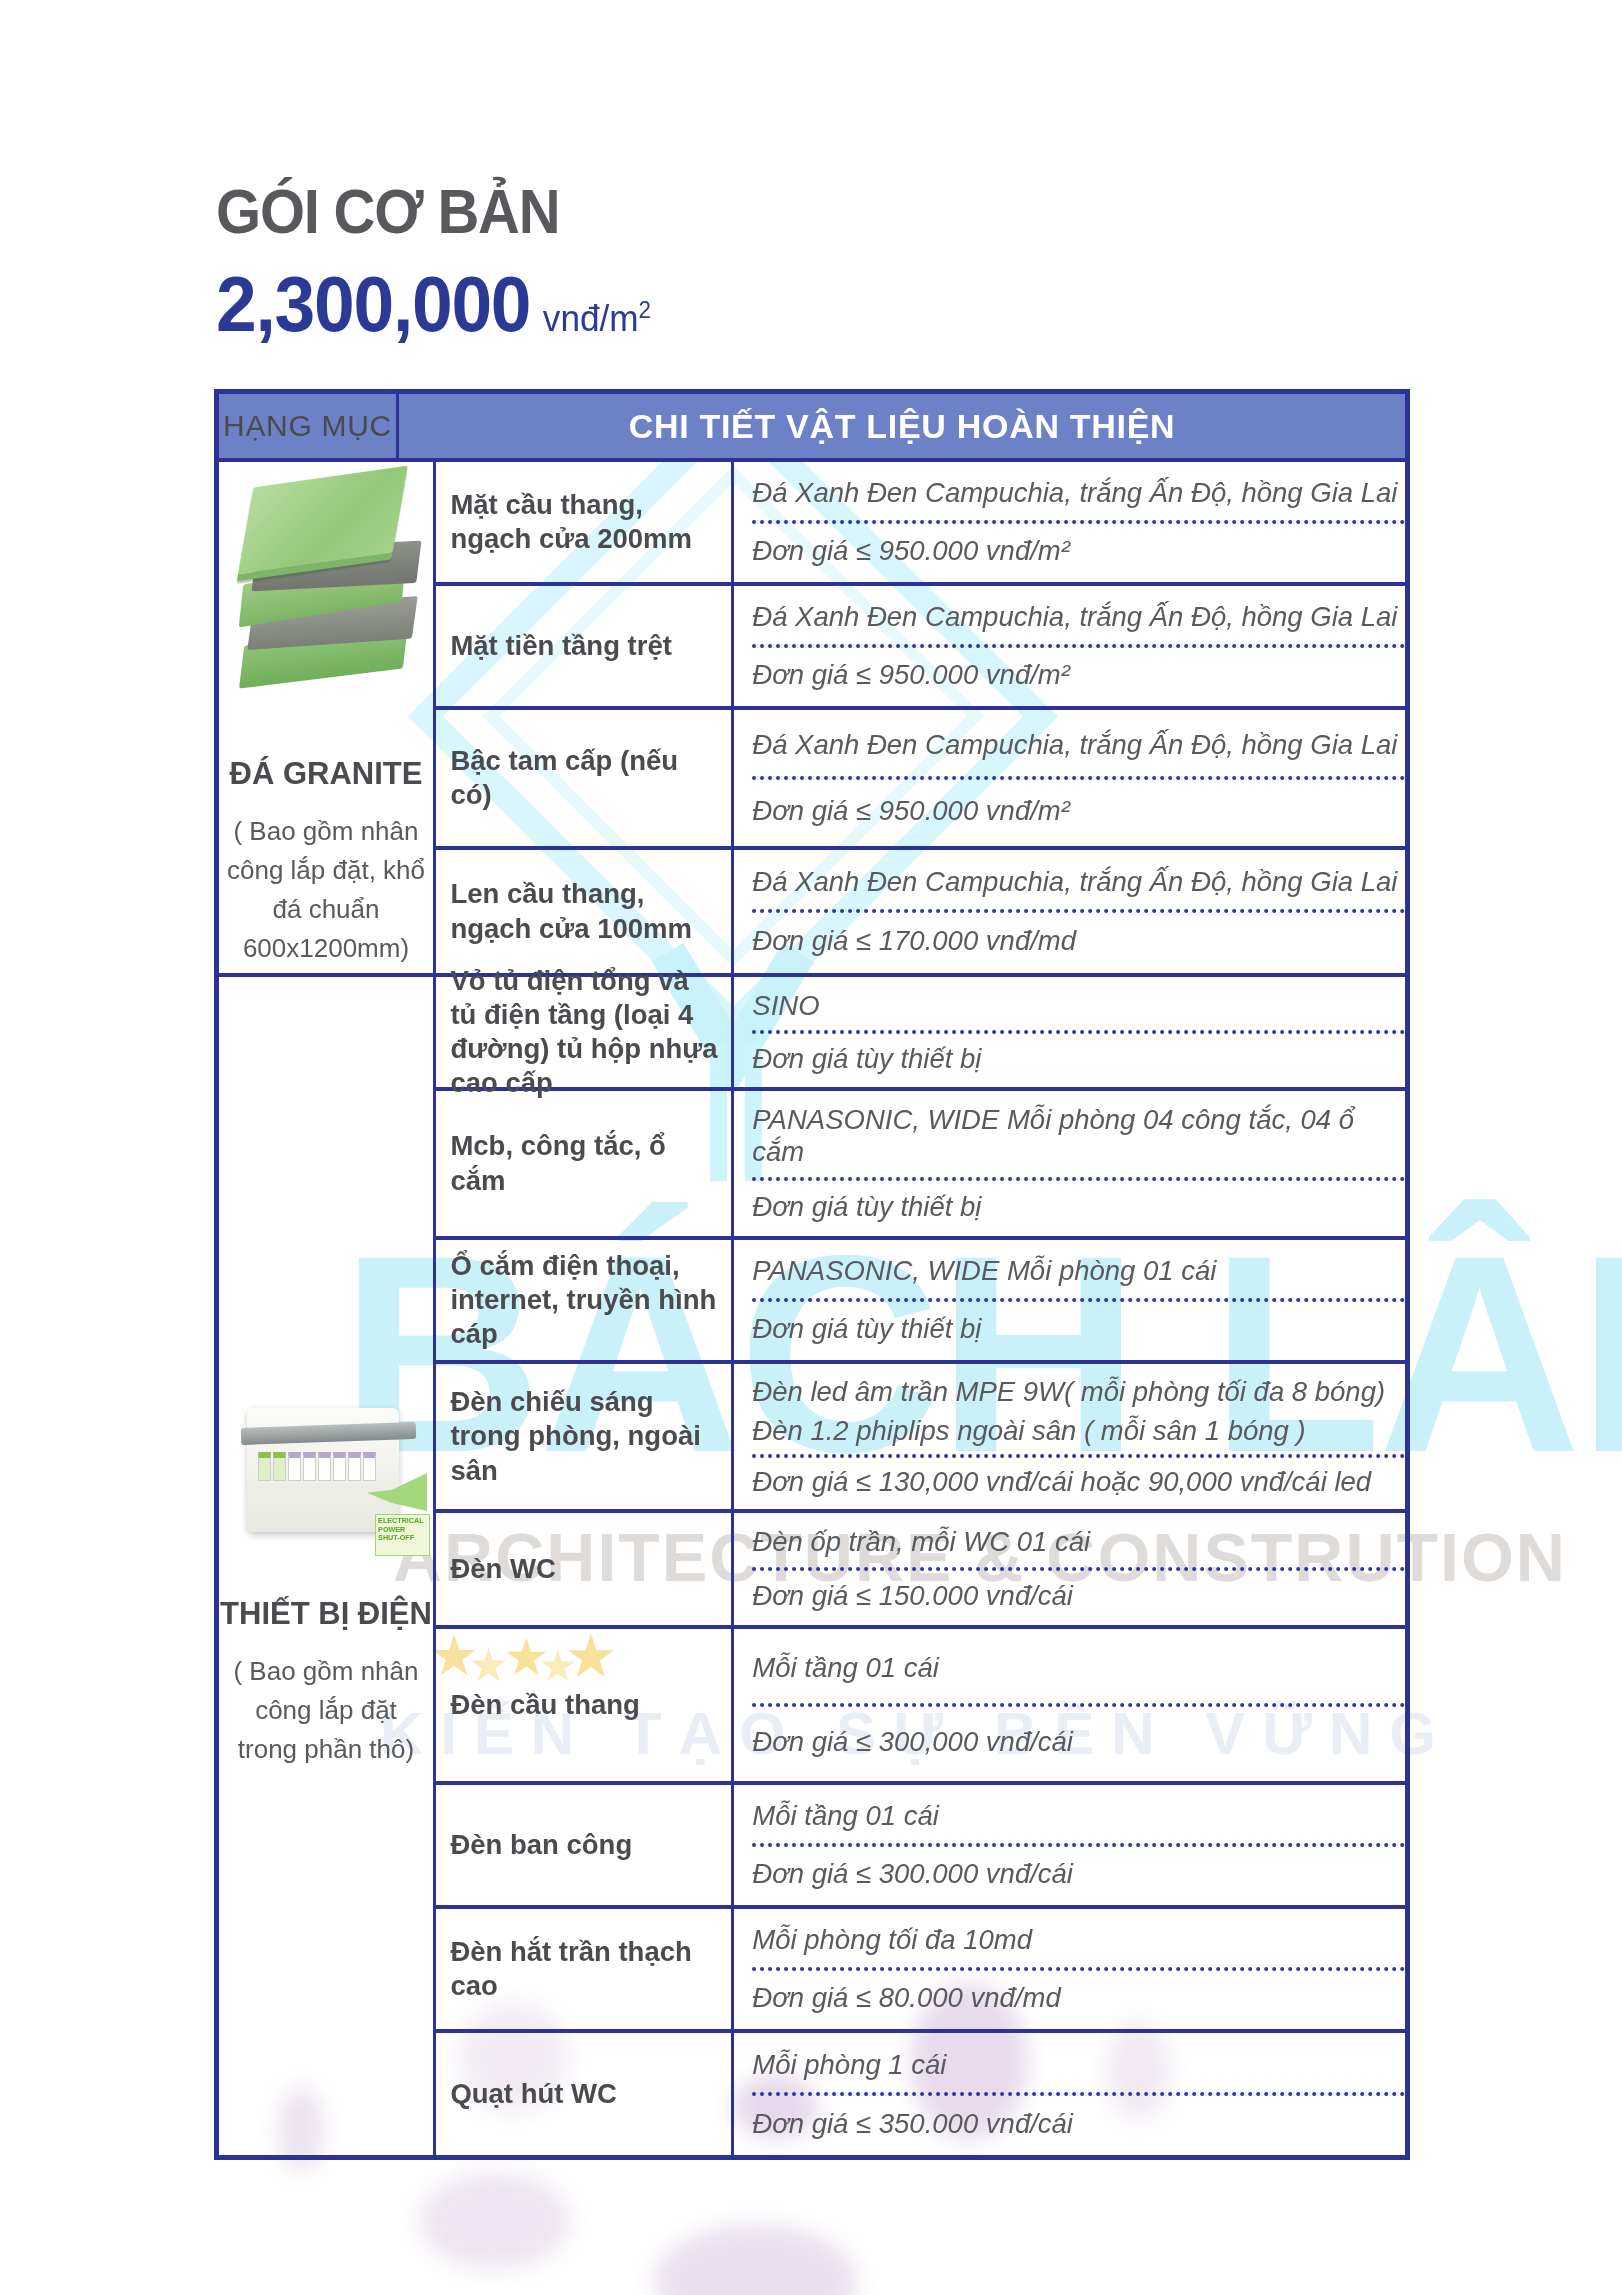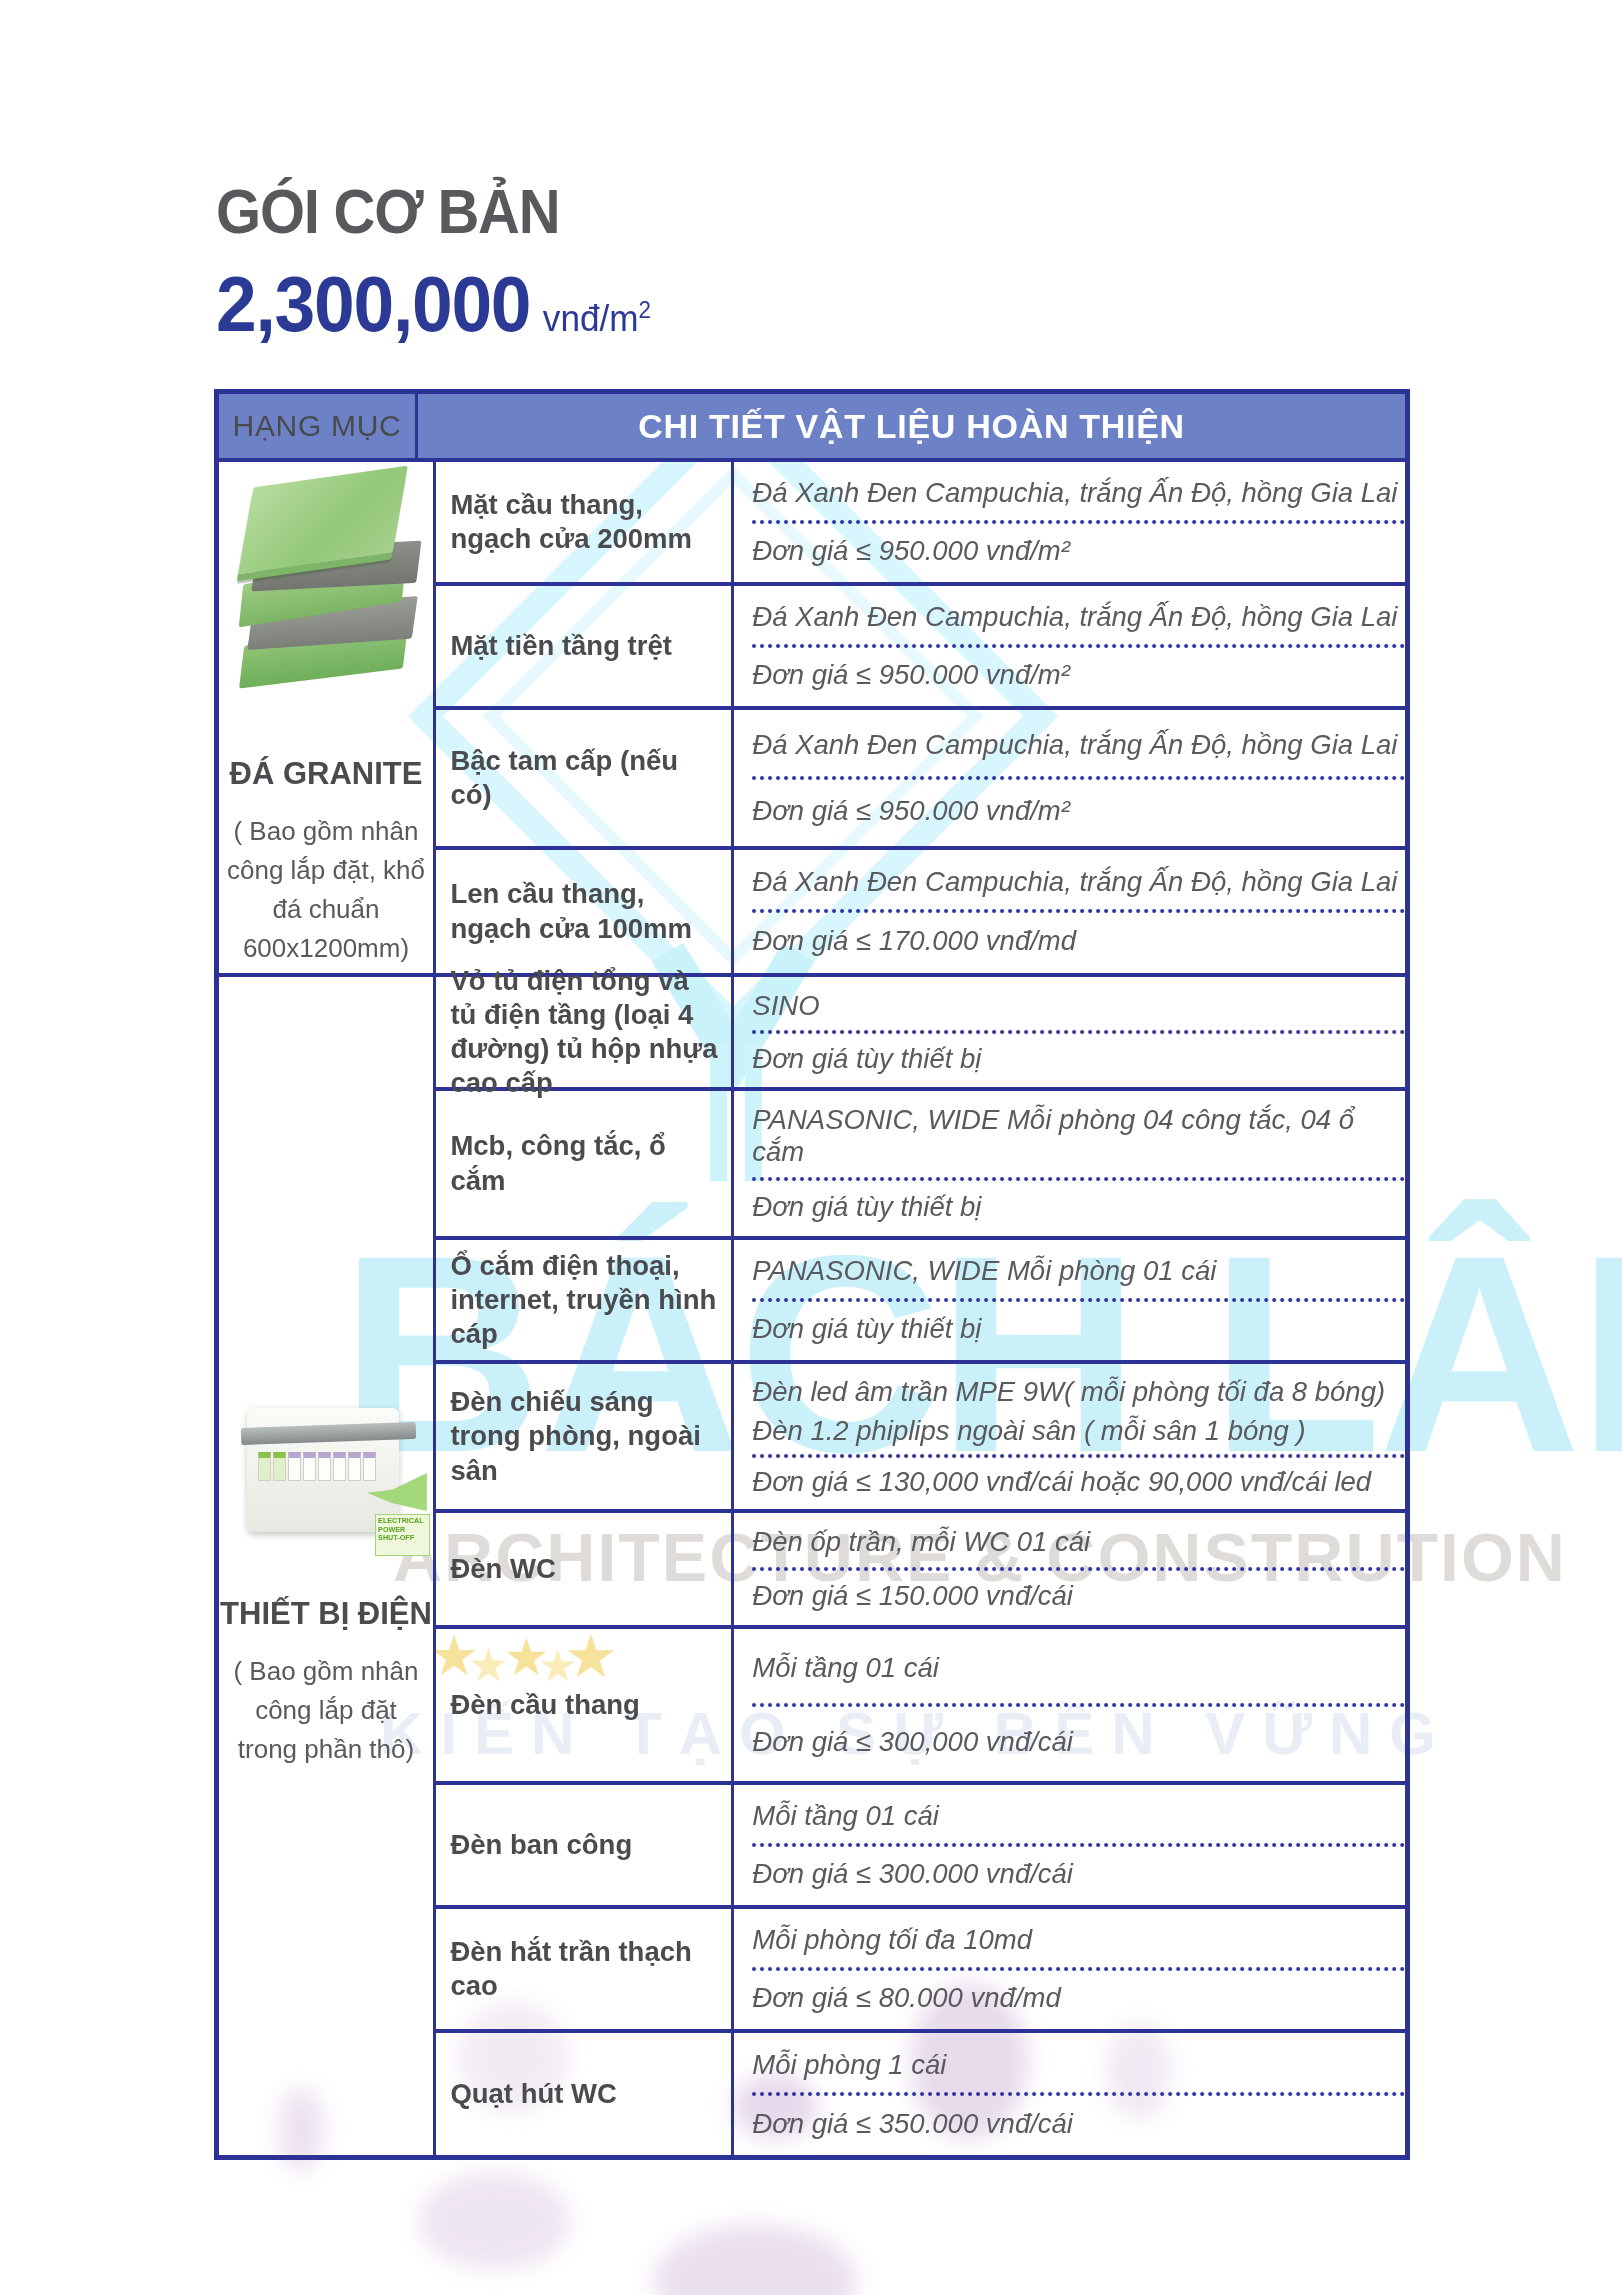--- a/index.html
+++ b/index.html
@@ -40,21 +40,21 @@
   .price-line .unit{font-size:37px;font-weight:normal;}
   .price-line sup{font-size:23.6px;}
 
   
   .table{
     position:absolute;left:214px;top:389px;width:1196px;z-index:1;
     border:5.2px solid #2c3296;background:transparent;
   }
   .thead{display:flex;height:68px;border-bottom:4.6px solid #2c3296;background:#6d81c7;}
   .th{display:flex;align-items:center;justify-content:center;}
-  .th.cat{width:199px;border-right:3.3px solid #2c3296;font-size:30px;color:#494a4d;letter-spacing:0.7px;text-align:right;}
+  .th.cat{width:180px;border-right:3.3px solid #2c3296;font-size:30px;color:#494a4d;letter-spacing:0.7px;text-align:right;}
   .th.det{flex:1;font-size:34px;font-weight:bold;color:#ffffff;letter-spacing:0.7px;}
 
   .section{display:flex;}
   .section + .section{border-top:4.6px solid #2c3296;}
   .cat-cell{
     width:217px;border-right:3.3px solid #2c3296;display:flex;flex-direction:column;
     align-items:center;text-align:center;
   }
   .rows{flex:1;display:flex;flex-direction:column;}
   .row{display:flex;}

